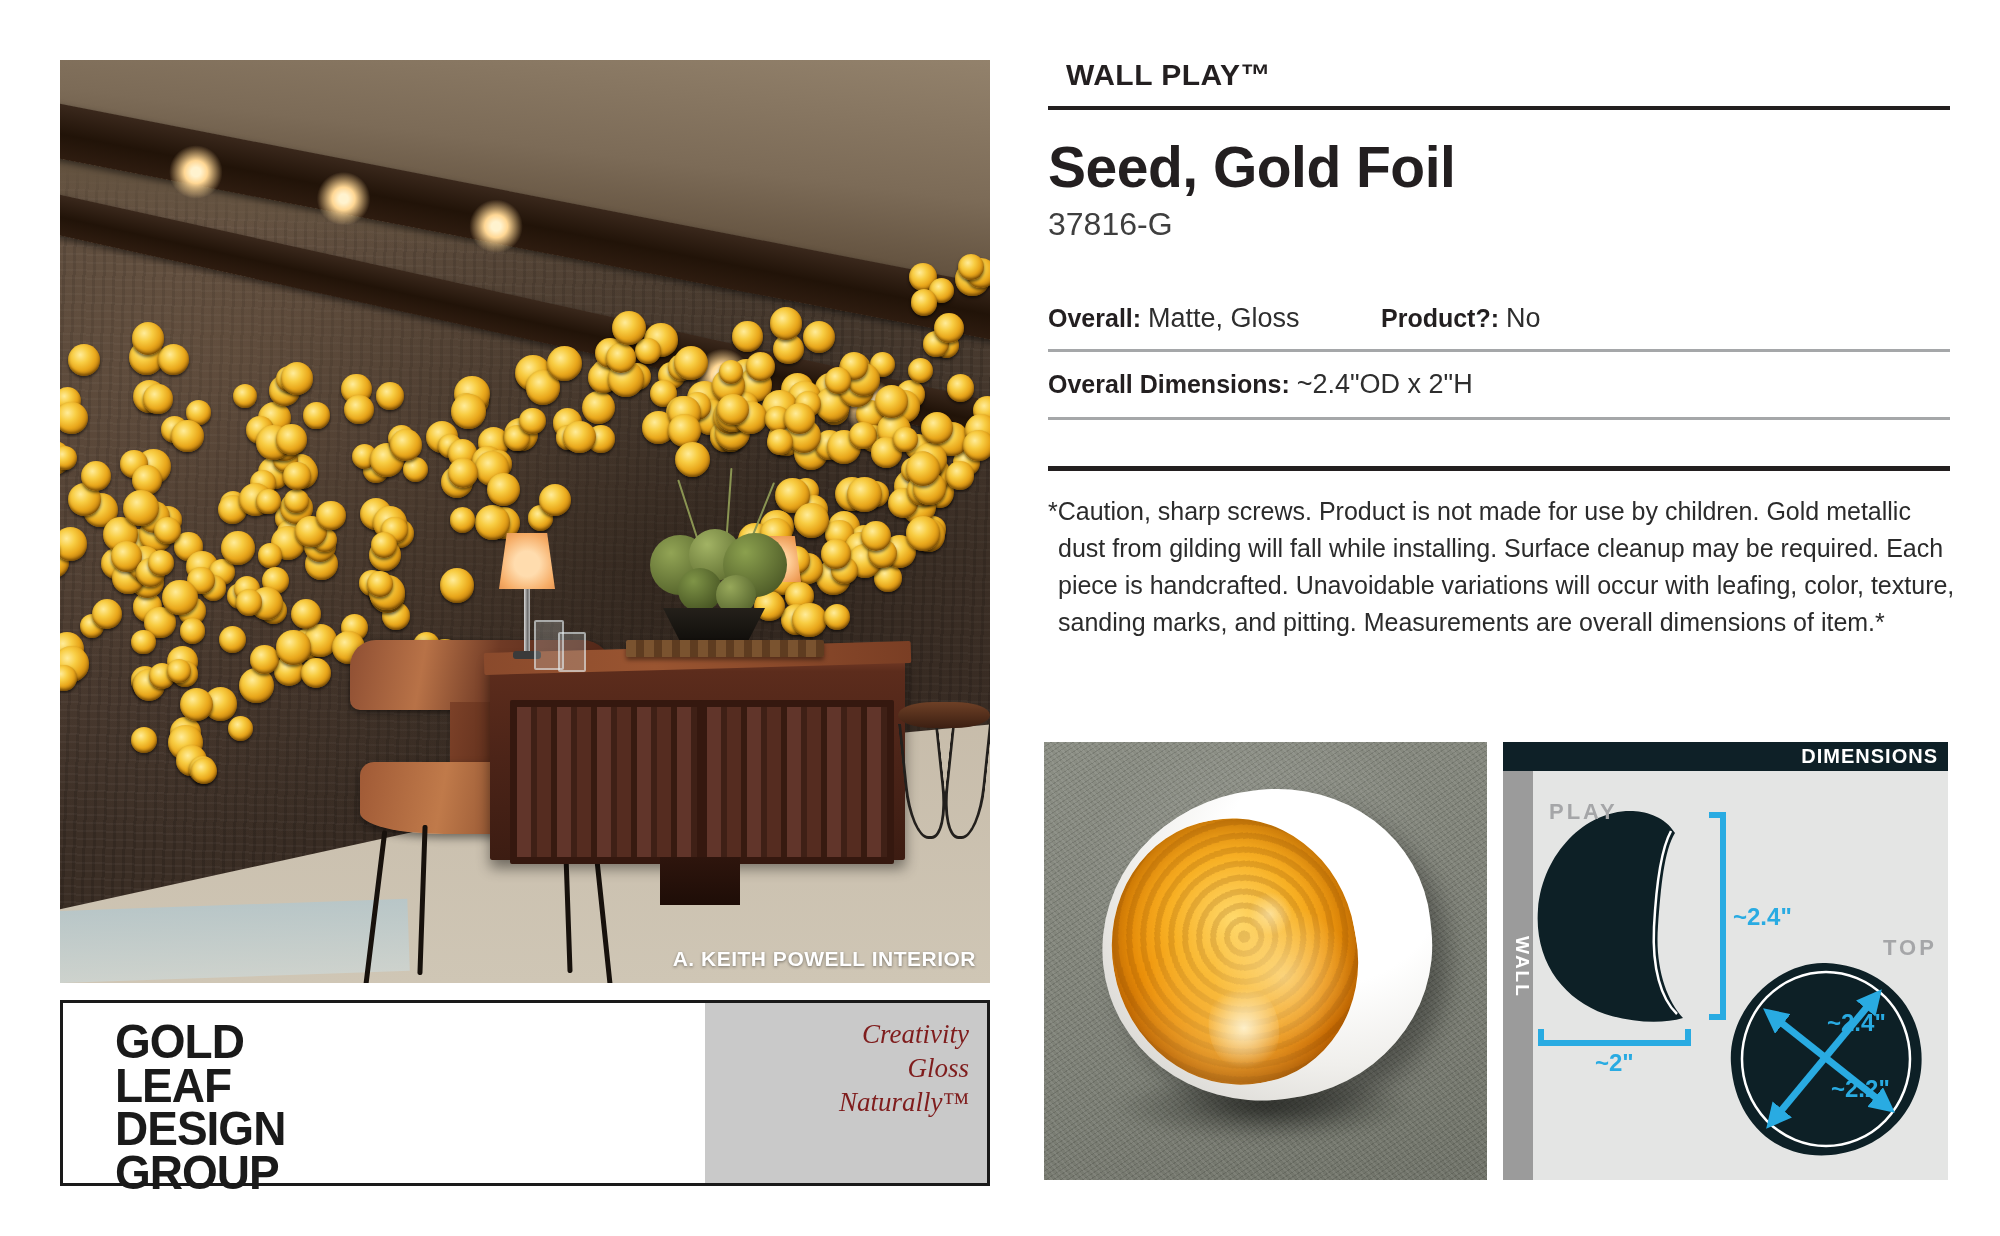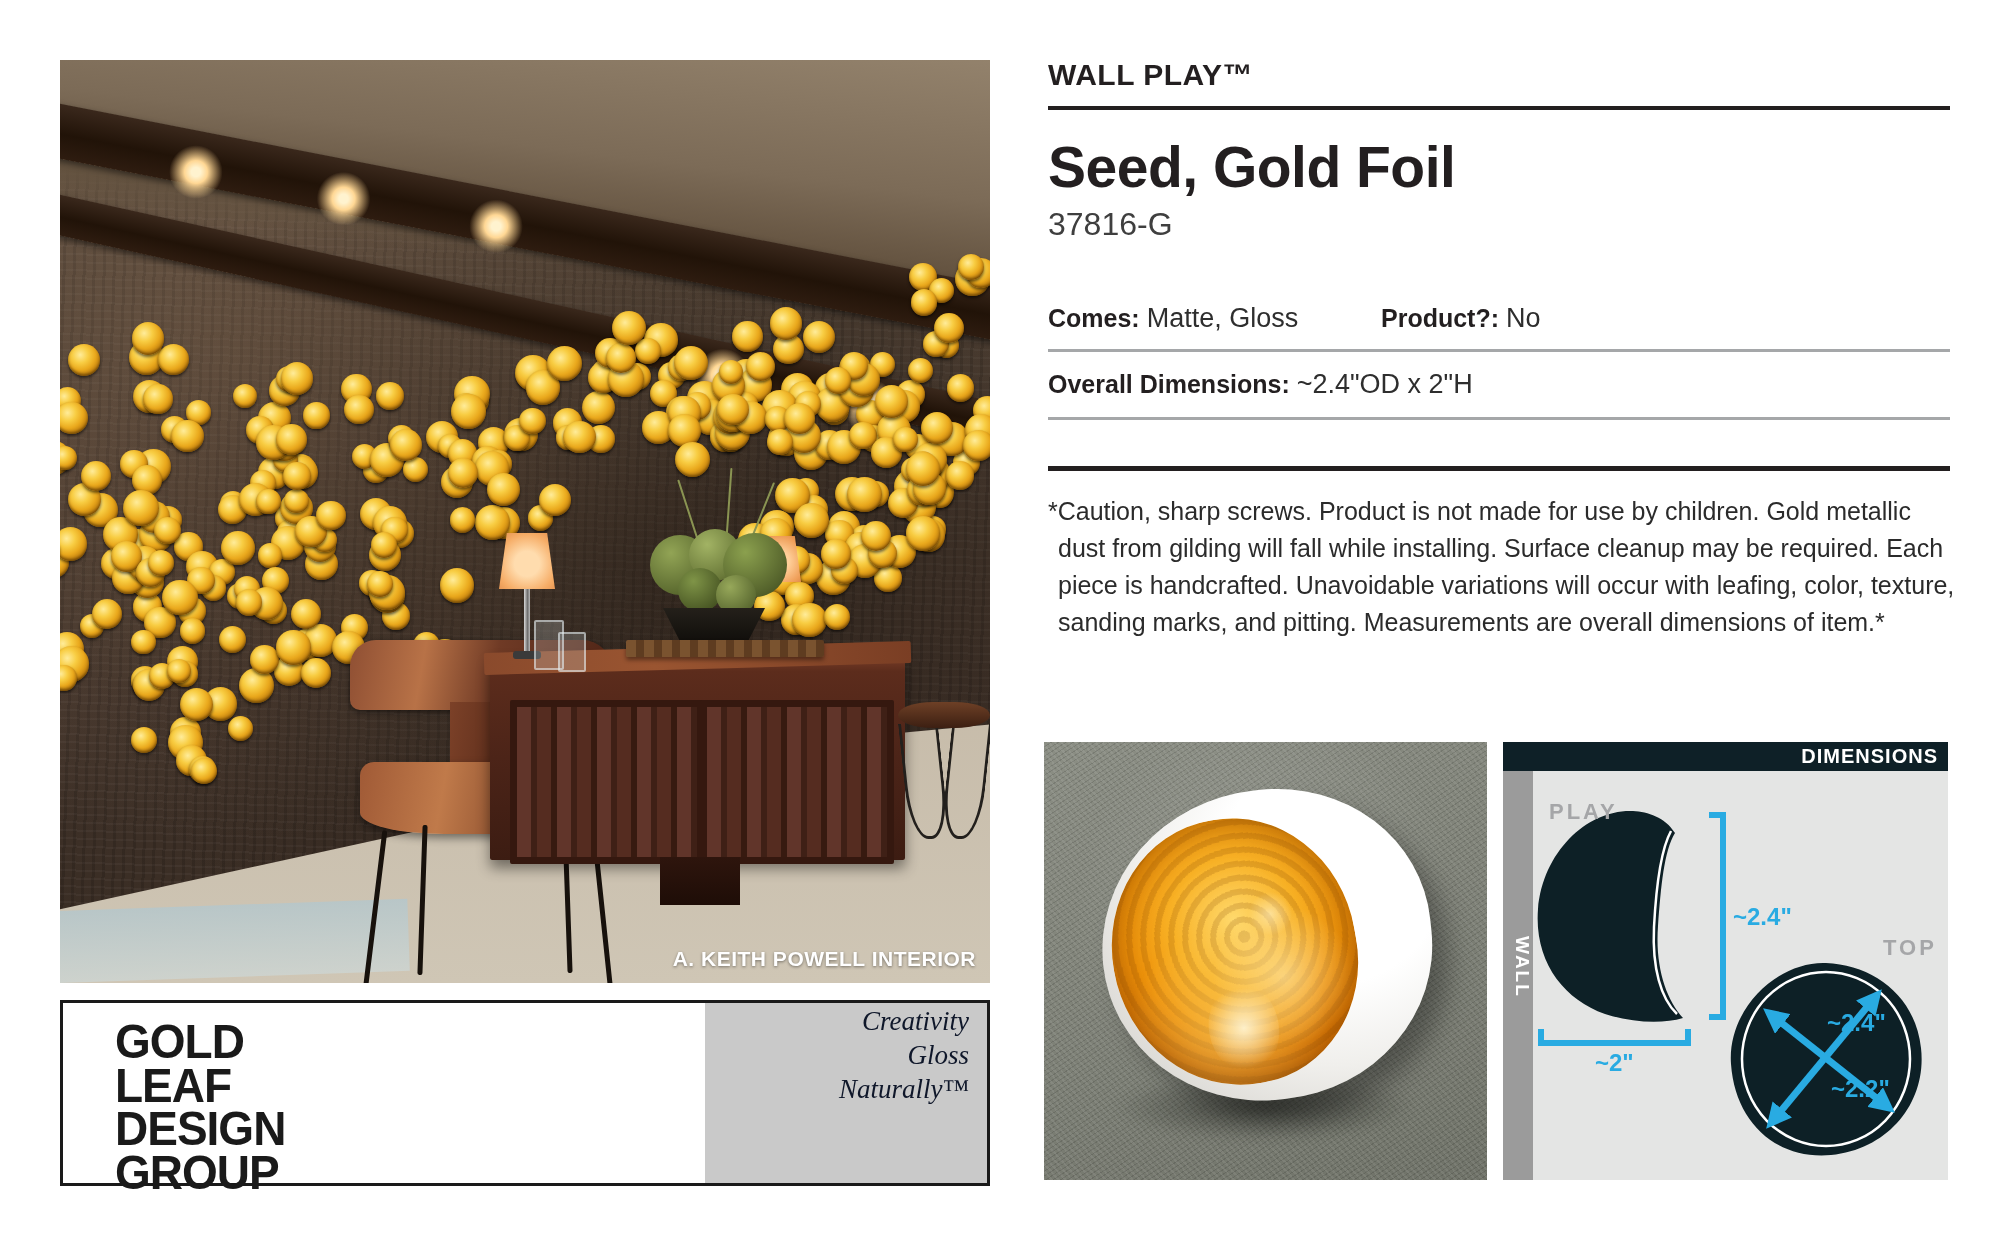--- a/index.html
+++ b/index.html
@@ -93,26 +93,26 @@
   
   .footer{position:absolute;left:60px;top:1000px;width:924px;height:180px;border:3px solid #1a1a1a;
     display:flex;background:#fff;}
   .logo-col{padding:16px 0 0 52px;font-size:46px;line-height:42px;font-weight:800;
     letter-spacing:-1px;color:#1a1a1a;transform:scaleY(1.04);transform-origin:top left;}
   .contact-col{margin-left:42px;padding-top:36px;font-size:23px;color:#1a1a1a;}
   .contact-col .company{font-size:24px;font-weight:700;margin-bottom:11px;}
   .contact-col .row{margin-bottom:11px;}
   .b{font-weight:700;} .sep{margin:0 10px;color:#333;}
   .tagline-col{margin-left:auto;width:246px;background:#c9c9c9;text-align:right;
-    padding:1px 18px 0 18px;font-family:"Liberation Serif",serif;font-style:italic;
-    font-size:27px;line-height:34px;color:#0f172a;}
+    padding:14px 18px 0 18px;font-family:"Liberation Serif",serif;font-style:italic;
+    font-size:27px;line-height:34px;color:#7f1d1d;}
 
   
   .right-col{position:absolute;left:1048px;top:58px;width:902px;}
-  .collection{font-size:30px;font-weight:700;letter-spacing:.5px;}
+  .collection{font-size:30px;font-weight:700;letter-spacing:.5px;margin-left:18px;}
   .rule-dark{height:4px;background:#231f20;margin-top:14px;}
   .rule-dark.thick{height:5px;}
   .rule-gray{height:3px;background:#a5a7a9;}
   .title{font-size:57px;font-weight:700;letter-spacing:-.5px;margin-top:24px;}
   .sku{font-size:32px;font-weight:400;color:#3f3f3f;margin-top:6px;}
   .spec-row{display:flex;margin-top:60px;align-items:baseline;}
   .spec{font-size:25px;}
   .spec .lab{font-weight:700;}
   .spec .val{font-weight:400;font-size:27px;color:#2e2e2e;}
   .col-med{width:364px;} .col-fin{width:333px;} .col-out{flex:1;}
@@ -564,21 +564,21 @@
   </div>
 
   <div class="right-col">
     <div class="collection">WALL PLAY™</div>
     <div class="rule-dark"></div>
     <div class="title">Seed, Gold Foil</div>
     <div class="sku">37816-G</div>
 
     <div class="spec-row">
       <div class="spec col-fin">
-        <span class="lab">Comes:</span>
+        <span class="lab">Overall:</span>
         <span class="val">Matte, Gloss</span>
       </div>
       <div class="spec col-out">
         <span class="lab">Product?:</span>
         <span class="val">No</span>
       </div>
     </div>
     <div class="rule-gray mt14"></div>
 
     <div class="specline">

